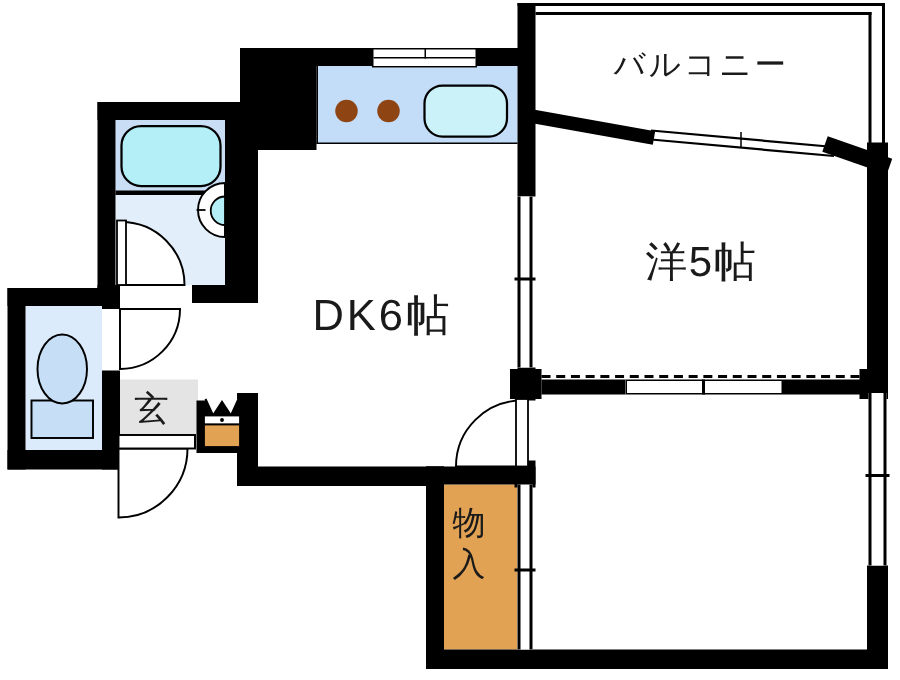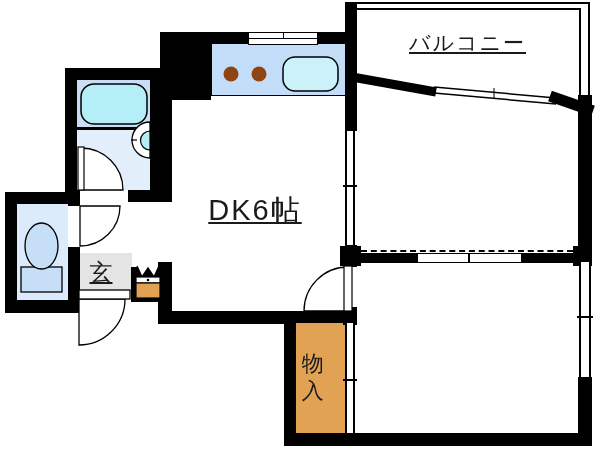--- a/index.html
+++ b/index.html
@@ -1,21 +1,21 @@
 <!DOCTYPE html>
 <html style="--wall: #000000; --text: #1a1a1a; --bath-upper: #c9def5; --bath-lower: #e3eefb; --toilet-floor: #dcebfb; --fixture-cyan: #b4eef6; --fixture-blue: #c6dff7; --counter-blue: #c3ddf8; --sink-cyan: #cbf2f9; --burner-brown: #8e4413; --entry-gray: #e4e4e4; --storage-orange: #e2a254;"><head>
 <meta charset="utf-8">
 <style>
   html,body{margin:0;padding:0;background:#fff;}
   .plan{position:relative;width:600px;height:453px;background:#fff;overflow:hidden;
         font-family:"Liberation Sans","DejaVu Sans",sans-serif;}
   .wall{position:absolute;background:var(--wall,#000);}
   .line{position:absolute;background:var(--wall,#000);}
   .floor{position:absolute;}
-  .lbl{position:absolute;color:var(--text,#1a1a1a);text-align:center;white-space:nowrap;text-decoration:underline;}
+  .lbl{position:absolute;color:var(--text,#1a1a1a);text-align:center;white-space:nowrap;}
   .lbl-v{position:absolute;color:var(--text,#1a1a1a);text-align:center;
          width:1.15em;word-break:break-all;line-height:1.22;white-space:normal;}
   .winbox{position:absolute;background:#fff;border-left:2px solid var(--wall,#000);
           border-right:2px solid var(--wall,#000);box-sizing:border-box;}
   .kwin{position:absolute;background:#fff;border:1px solid var(--wall,#000);box-sizing:border-box;}
   .dash{position:absolute;border-top:2px dashed var(--wall,#000);}
   .panel{position:absolute;background:#fff;border:1px solid var(--wall,#000);box-sizing:border-box;}
   svg{position:absolute;left:0;top:0;}
 </style>
 </head>
@@ -112,17 +112,18 @@
     <path d="M80,206 L120,206 A40,40 0 0 1 80,246 Z" fill="#fff" stroke="#000" stroke-width="1.3"></path>
 
     <path d="M79,299 L125,299 A46,46 0 0 1 79,345 Z" fill="#fff" stroke="#000" stroke-width="1.3"></path>
     <rect x="79" y="290" width="51" height="9" fill="#fff" stroke="#000" stroke-width="1.3"></rect>
 
     <path d="M348,311 L348,267 A44,44 0 0 0 304,311 Z" fill="#fff" stroke="#000" stroke-width="1.3"></path>
     <rect x="344" y="266" width="8" height="45" fill="#fff" stroke="#000" stroke-width="1.2"></rect>
   </svg>
 
   <div class="lbl" style="left:390px;top:29px;width:155px;font-size:21px;letter-spacing:2px;">バルコニー</div>
+  <div class="lbl" style="left:395px;top:156px;width:145px;font-size:28px;letter-spacing:1px;">洋5帖</div>
   <div class="lbl" style="left:185px;top:191px;width:140px;font-size:29px;letter-spacing:2px;">DK6帖</div>
   <div class="lbl" style="left:84px;top:257px;width:34px;font-size:23px;">玄</div>
-  <div class="lbl-v" style="left:300px;top:351px;font-size:22px;">物入</div>
+  <div class="lbl-v" style="left:300px;top:336px;font-size:22px;">物入</div>
 
 </div>
 
 </body></html>

